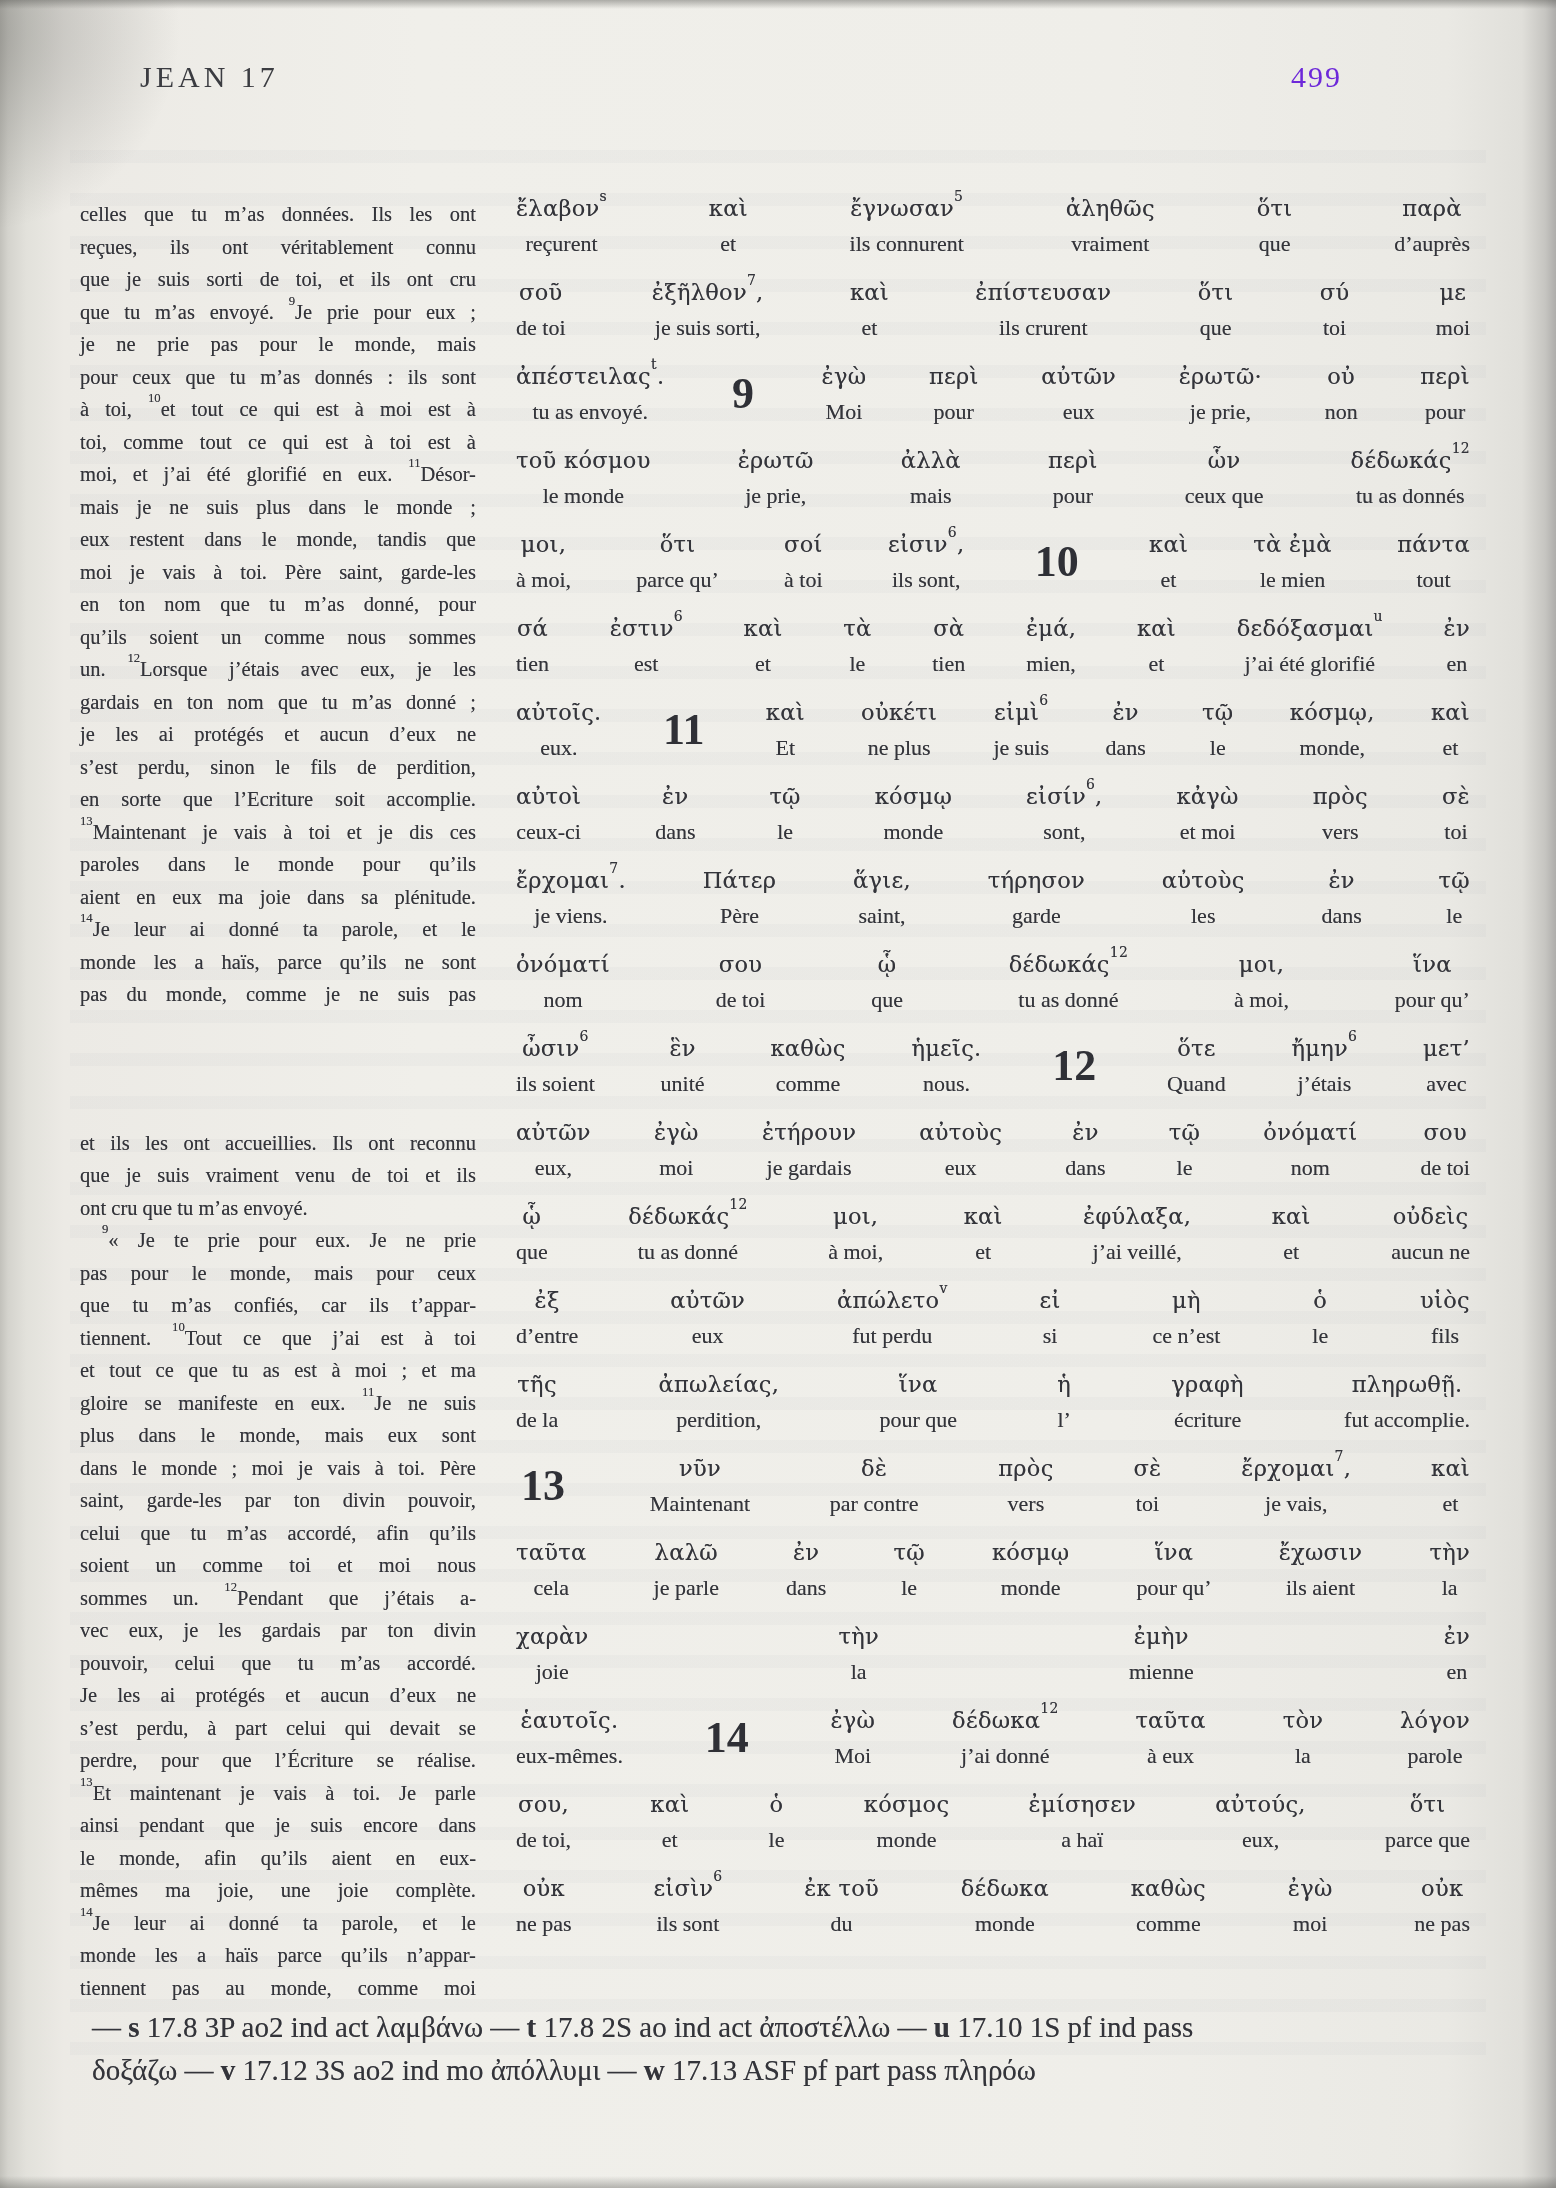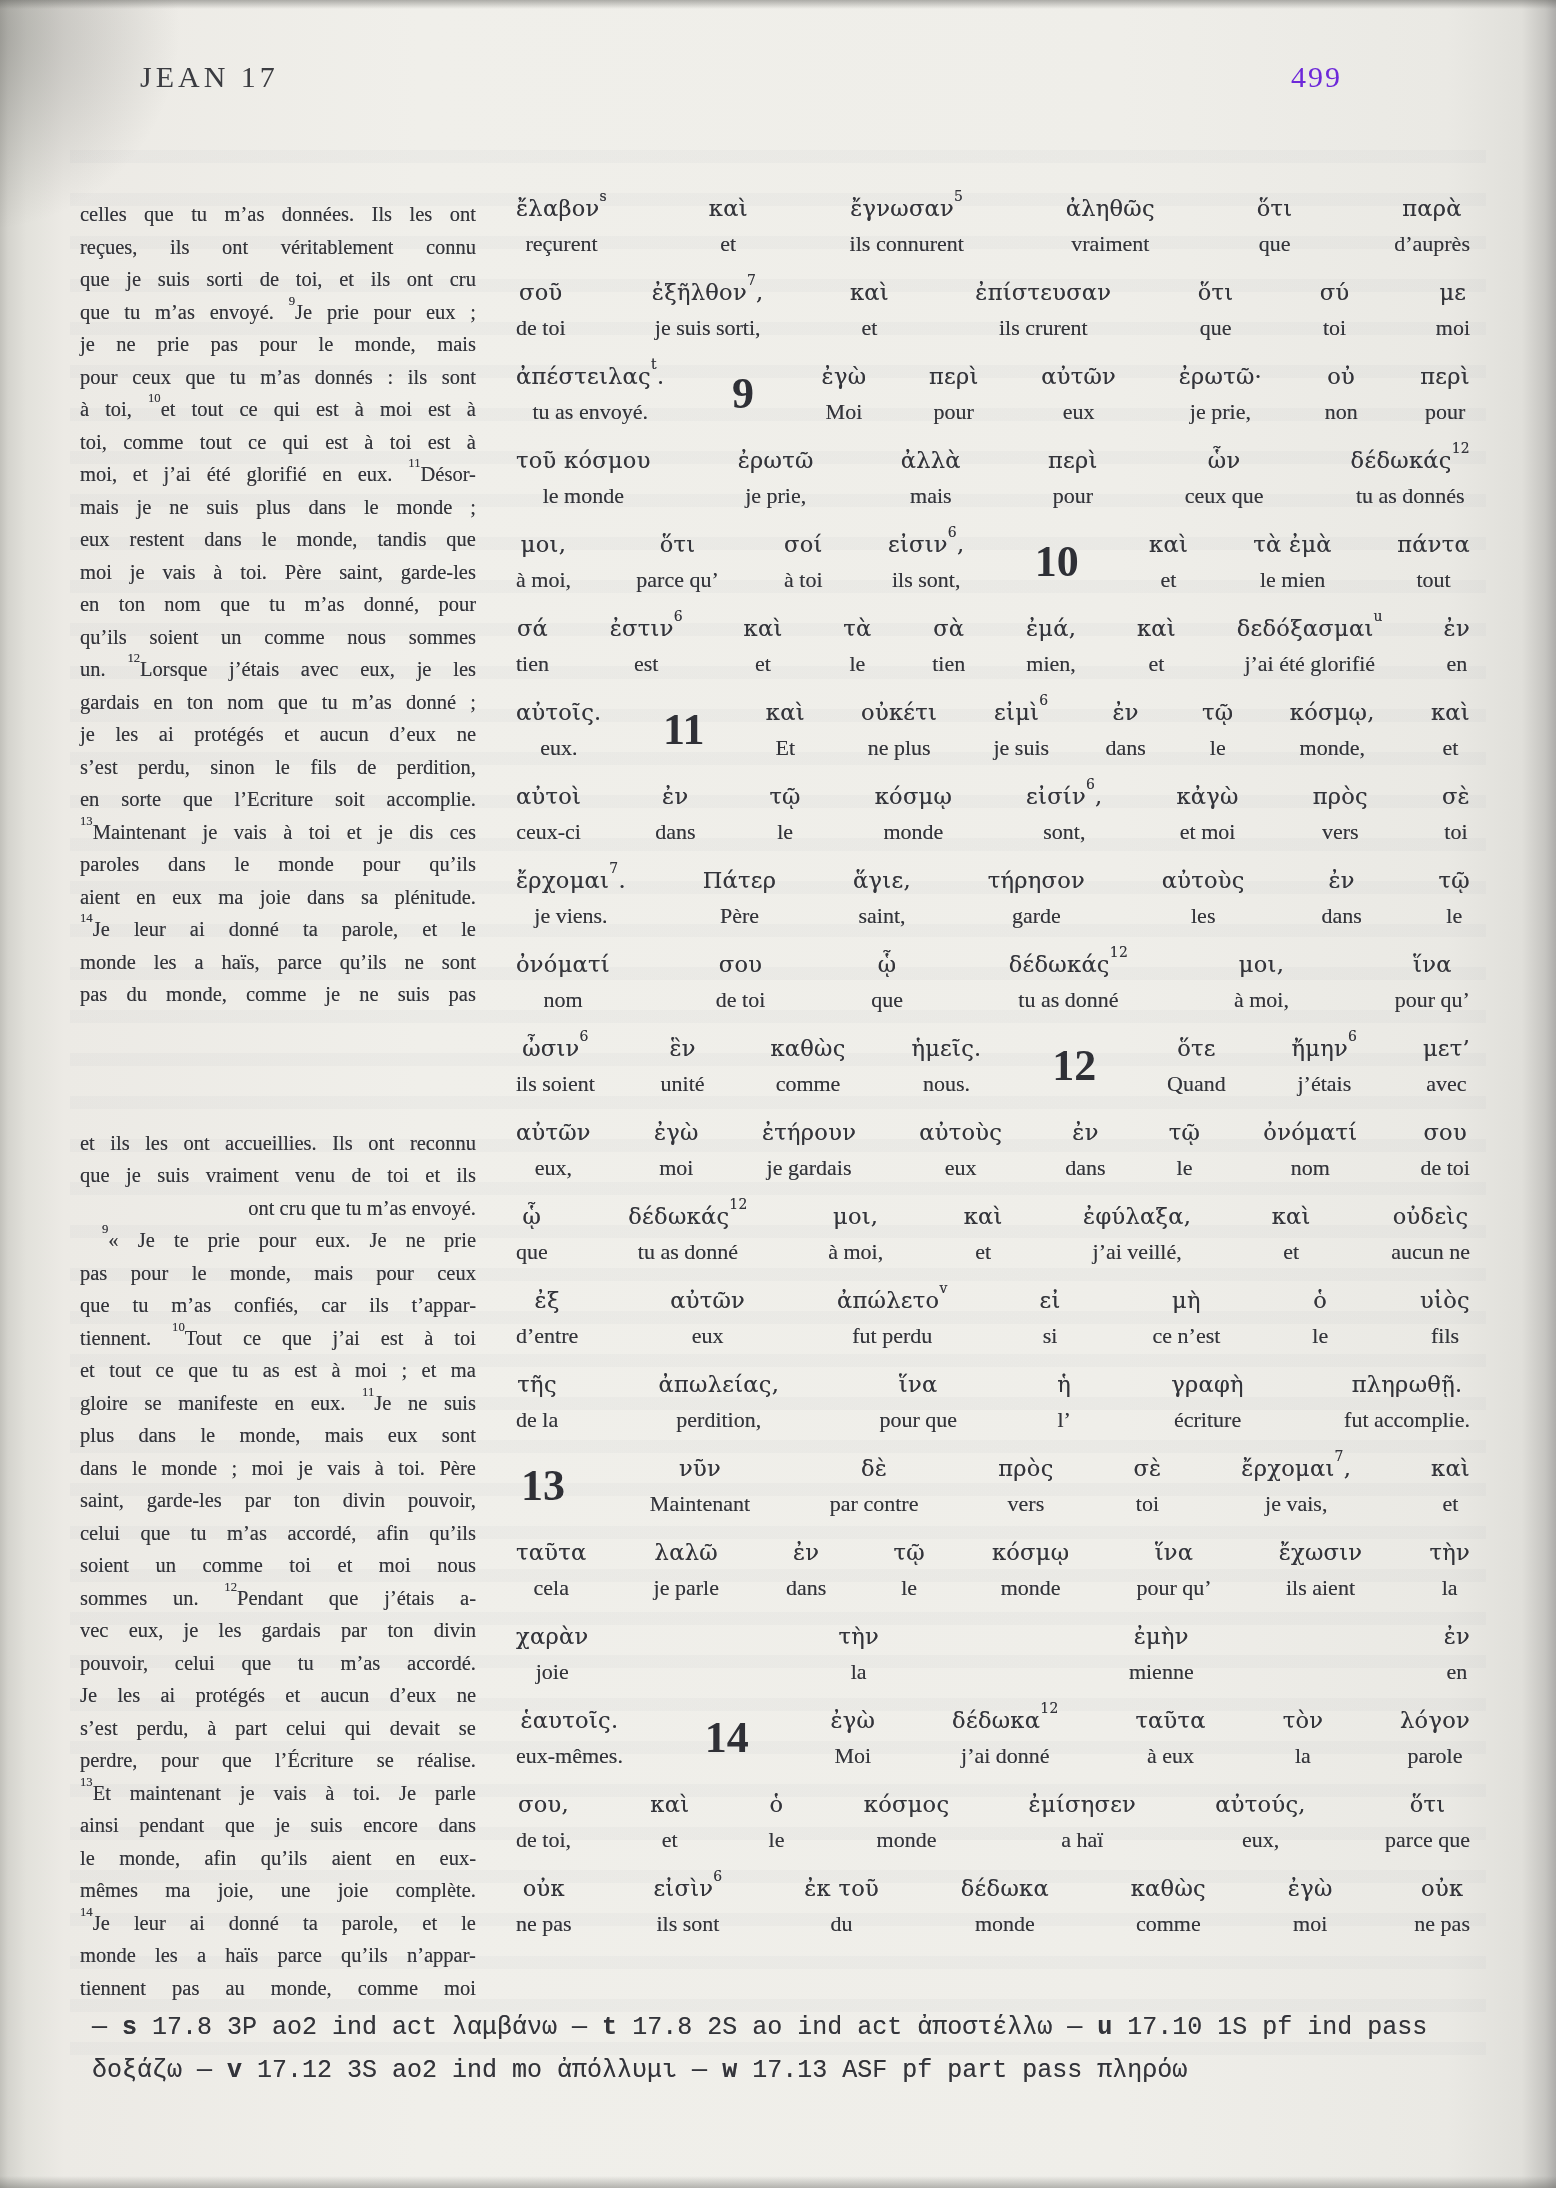--- a/index.html
+++ b/index.html
@@ -23,37 +23,37 @@
   .page-number{position:absolute;top:60px;left:1291px;font-size:30px;color:#6d28d9;letter-spacing:2px;}
 
   .columns{position:absolute;top:192px;left:80px;right:86px;display:flex;}
   .col-left{width:396px;flex:none;padding-top:6px;}
   .col-right{flex:1;margin-left:40px;}
 
   
   .line{display:flex;justify-content:space-between;white-space:nowrap;
     height:32.5px;line-height:32.5px;font-size:20.5px;overflow:visible;
     text-shadow:0 0 .4px rgba(50,50,58,.55);}
-  .line.nj{display:block;text-align:right;}
+  .line.nj{display:block;}
   .line.ind{padding-left:22px;}
   .block2{margin-top:116px;}
   sup{font-size:62%;position:relative;top:-.48em;line-height:0;}
   b{font-weight:bold;}
 
   
   .irow{display:flex;justify-content:space-between;align-items:stretch;height:67px;margin-bottom:17px;}
   .tok{display:flex;flex-direction:column;justify-content:space-between;align-items:center;text-align:center;}
   .tok .g{font-family:"DejaVu Serif","Liberation Serif",serif;font-size:22.5px;line-height:33px;
     letter-spacing:.3px;text-shadow:0 0 .4px rgba(50,50,58,.55);}
   .tok .f{font-size:22px;line-height:30px;text-shadow:0 0 .4px rgba(50,50,58,.5);}
   .vnum{font-size:44px;font-weight:bold;align-self:center;line-height:1;padding:0 5px;color:#2f3036;}
 
   
   .footnotes{position:absolute;left:92px;top:2006px;width:1290px;}
-  .fline{font-family:Liberation Mono, monospace;font-size:25px;line-height:43px;
+  .fline{font-family:Liberation Serif, serif;font-size:29px;line-height:43px;
     white-space:nowrap;text-shadow:0 0 .4px rgba(50,50,58,.5);}
 </style>
 </head>
 <body>
 
 <div class="page" style="position:absolute;inset:0;">
 
   <div class="corner-tl"></div>
   <div class="ghost"></div>
 

